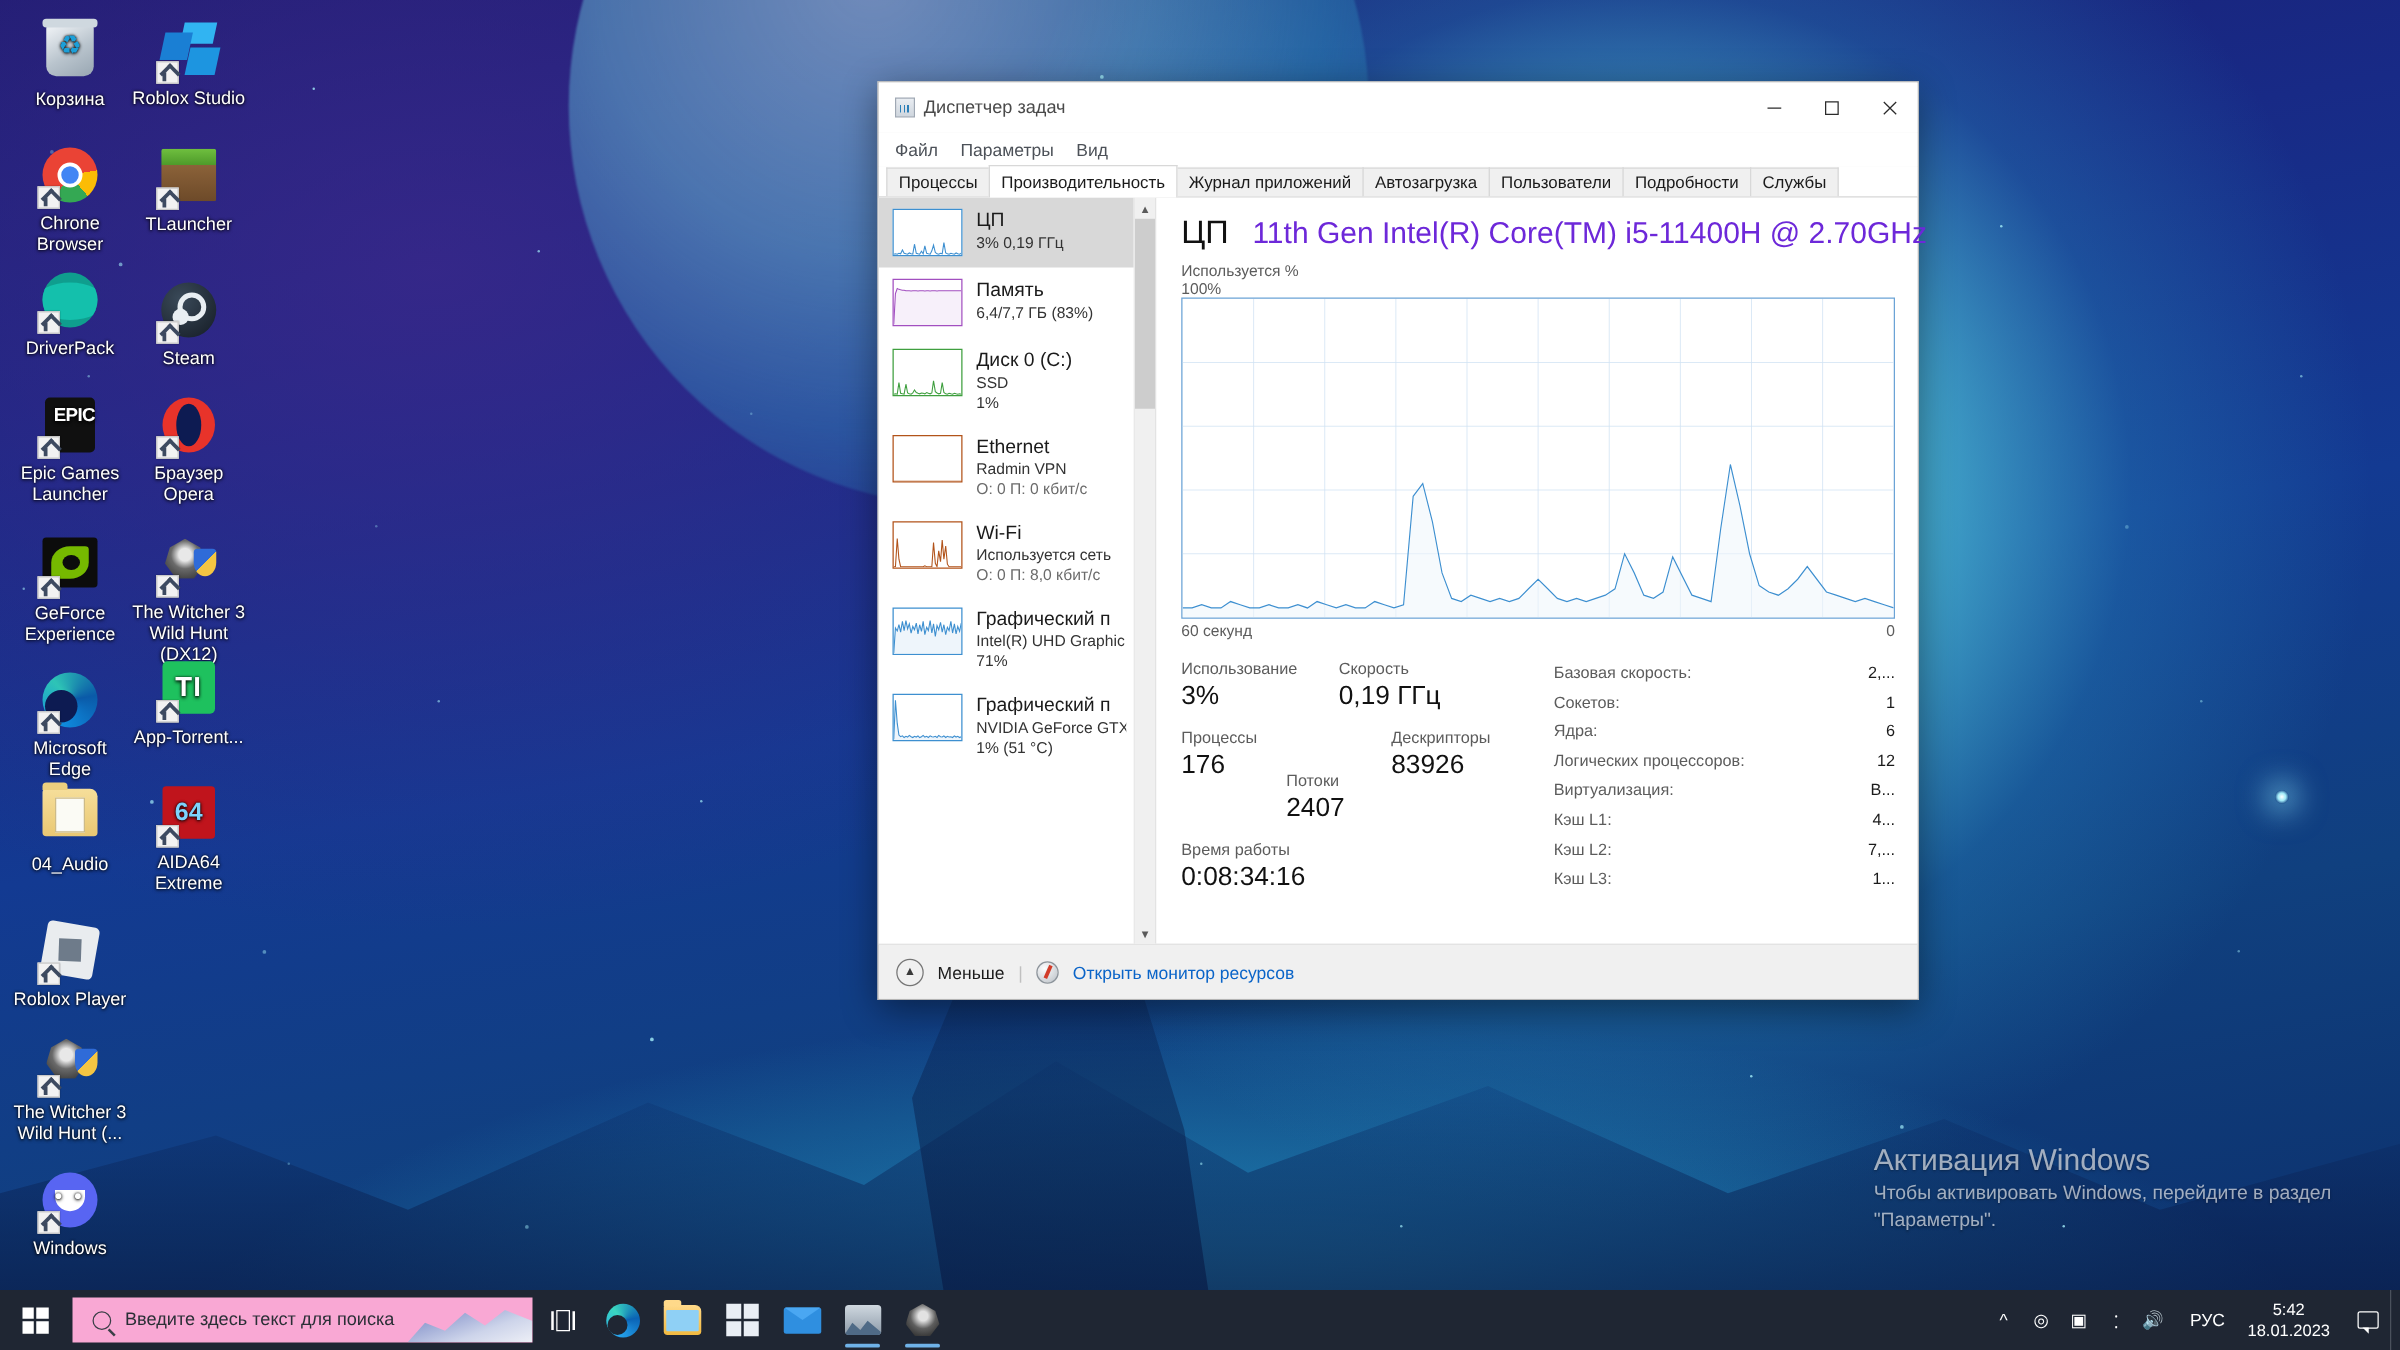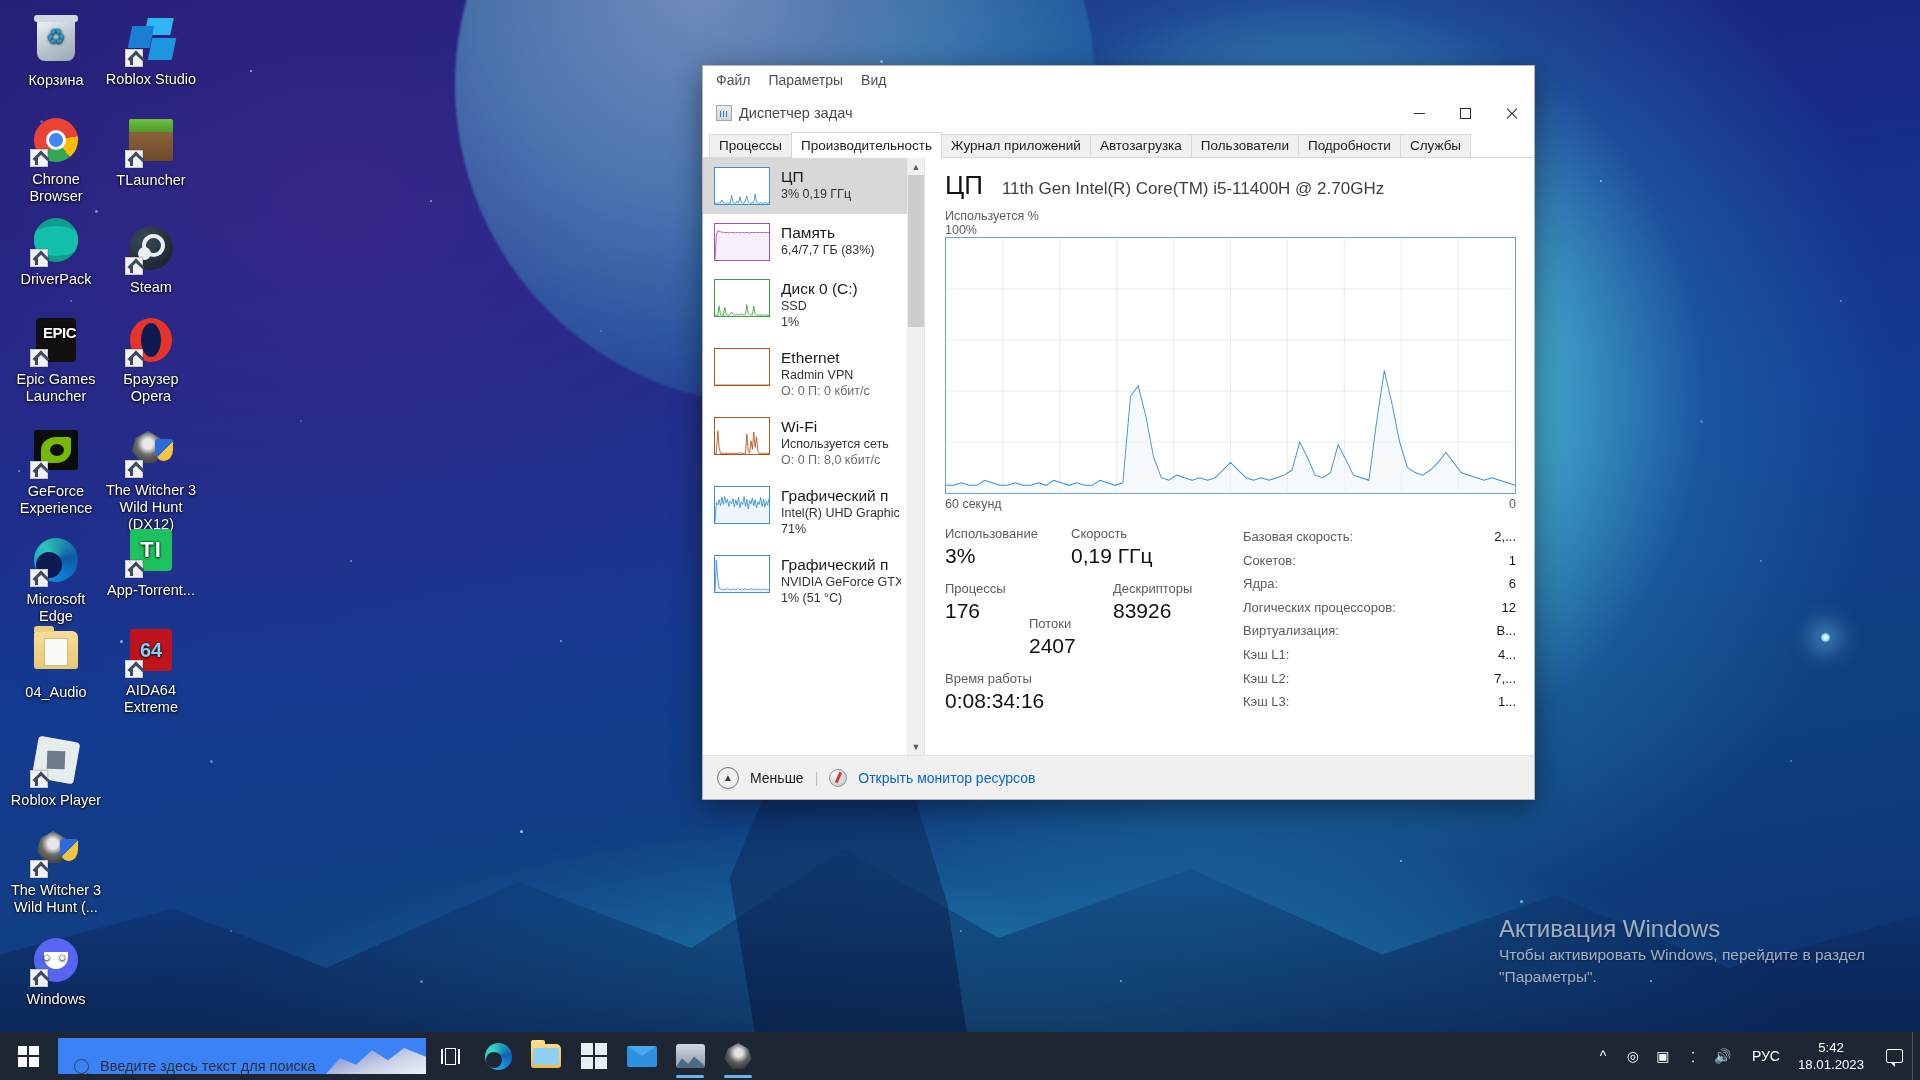--- a/index.html
+++ b/index.html
@@ -256,21 +256,21 @@
     border-left: 1px solid #e9e9e9;
   }
   .sc-btn { height: 17px; display:flex; align-items:center; justify-content:center; color:#5a5a5a; font-size:9px; }
   .sc-track { flex: 1; position: relative; }
   .sc-thumb { position: absolute; left: 0; right: 0; top: 0; height: 152px; background: #cdcdcd; }
 
   
   #main { flex: 1; padding: 12px 18px 0 20px; min-width: 0; position: relative; }
   #main-head { display: flex; align-items: baseline; gap: 19px; }
   #main-head .big { font-size: 26px; color: #111; line-height: 30px; }
-  #main-head .model { font-size: 17px; color: #404040; white-space: nowrap; }
+  #main-head .model { font-size: 24px; color: #6d28d9; white-space: nowrap; }
   #graph-labels { display: flex; justify-content: space-between; margin-top: 9px; font-size: 12.5px; color: #5c5c5c; flex-direction: column; }
   #graph {
     height: 257px;
     border: 1px solid #6ba3d6;
     background: #fff;
     position: relative;
     overflow: hidden;
   }
   #graph svg { display: block; width: 100%; height: 100%; }
   #graph-foot { display: flex; justify-content: space-between; margin-top: 3px; font-size: 12.5px; color: #5c5c5c; }
@@ -330,22 +330,22 @@
     color: #fff;
   }
   #start {
     width: 56px; height: 48px;
     display: flex; align-items: center; justify-content: center;
   }
   #start .logo { width: 21px; height: 21px; display: grid; grid-template-columns: 1fr 1fr; grid-template-rows: 1fr 1fr; gap: 2.5px; }
   #start .logo i { background: #fff; display: block; }
   #searchbox {
     width: 368px; height: 36px; margin-left: 2px;
-    background: #3b82f6;
-    display: flex; align-items: flex-end;
+    background: #f9a8d4;
+    display: flex; align-items: center;
     position: relative; overflow: hidden;
   }
   #searchbox .mag {
     width: 15px; height: 15px; margin: 0 11px 0 16px;
     border: 1.6px solid #3a3f47; border-radius: 50%;
     position: relative; flex: none;
   }
   #searchbox .mag::after {
     content: ""; position: absolute; right: -5px; bottom: -4px;
     width: 7px; height: 1.6px; background: #3a3f47; transform: rotate(45deg);
@@ -562,39 +562,39 @@
   </div>
 
 <div id="activation">
   <div class="a-title">Активация Windows</div>
   <div class="a-sub">Чтобы активировать Windows, перейдите в раздел</div>
   <div class="a-sub">"Параметры".</div>
 </div>
 
 <div id="taskmgr">
 
-  <div id="menubar">
-      <span>Файл</span>
-      <span>Параметры</span>
-      <span>Вид</span>
-    </div>
-
   <div id="titlebar">
     <div class="tb-icon"></div>
     <div class="tb-title">Диспетчер задач</div>
     <div class="wbtn">
         <span class="min"></span>
       </div>
     <div class="wbtn">
         <span class="max"></span>
       </div>
     <div class="wbtn close">
         <span class="cls"></span>
       </div>
   </div>
+
+  <div id="menubar">
+      <span>Файл</span>
+      <span>Параметры</span>
+      <span>Вид</span>
+    </div>
 
   <div id="tabstrip">
       <div class="tab">Процессы</div>
       <div class="tab active">Производительность</div>
       <div class="tab">Журнал приложений</div>
       <div class="tab">Автозагрузка</div>
       <div class="tab">Пользователи</div>
       <div class="tab">Подробности</div>
       <div class="tab">Службы</div>
     </div>

